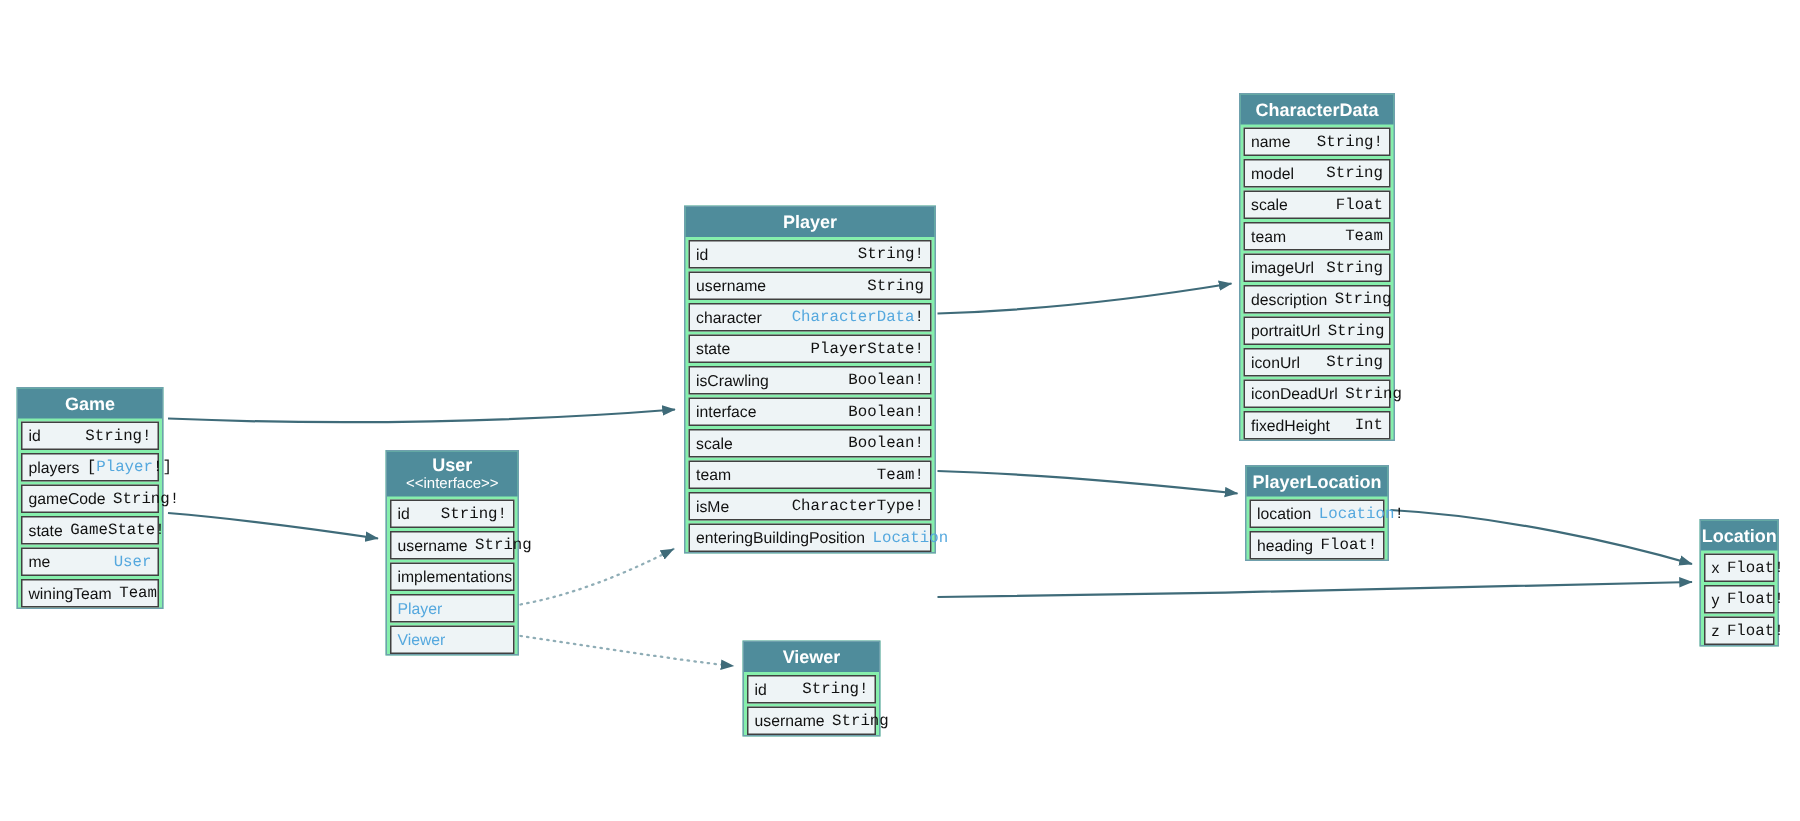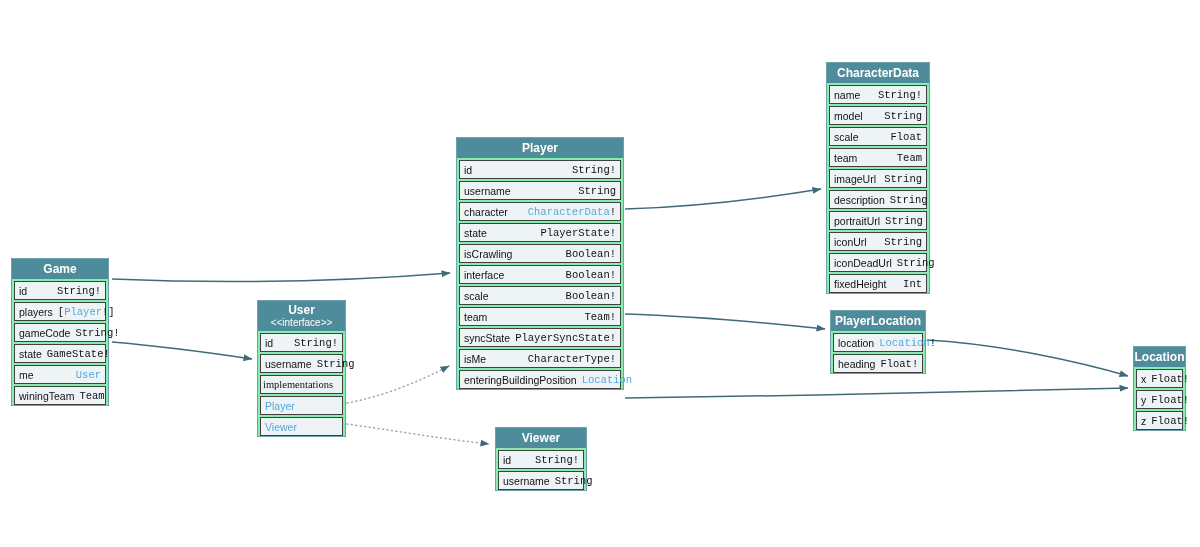--- a/index.html
+++ b/index.html
@@ -6,21 +6,21 @@
   body{font-family:"Liberation Sans",sans-serif;color:#111;}
   #canvas{position:relative;width:1200px;height:547px;background:#ffffff;overflow:hidden;}
   #edges{position:absolute;left:0;top:0;width:1200px;height:547px;}
   .entity{position:absolute;background:#86efac;border:1px solid #6fa0ad;box-sizing:border-box;padding-bottom:0;}
   .entity-header{background:#4f8c9b;color:#ffffff;display:flex;flex-direction:column;justify-content:center;align-items:center;height:20px;}
   .entity-header.tall{height:30px;}
   .entity-title{font-size:12px;font-weight:700;line-height:13px;white-space:nowrap;}
   .entity-subtitle{font-size:10px;line-height:11px;white-space:nowrap;}
   .entity-row{height:19px;margin:2px 2px 0 2px;background:#eef4f6;border:1px solid #404040;box-sizing:border-box;
               display:flex;justify-content:space-between;align-items:center;padding:0 4px;font-size:10.5px;}
-  .entity-row.section{justify-content:flex-end;font-family:Liberation Serif, serif;}
+  .entity-row.section{justify-content:flex-start;}
   .field-name{white-space:nowrap;margin-right:5px;}
   .field-type{white-space:nowrap;margin-left:auto;font-family:Liberation Mono, monospace;}
   .link{color:#55a8de;}
   .edge{fill:none;stroke:#3f6b79;stroke-width:1.5;}
   .edge.dotted{stroke:#8fadb6;stroke-dasharray:1 3.5;stroke-linecap:round;}
 </style>
 </head>
 <body>
 
 <div id="canvas">
@@ -121,24 +121,20 @@
       </div>
       <div class="entity-row">
         <span class="field-name">scale</span>
         <span class="field-type"><span>Boolean!</span></span>
       </div>
       <div class="entity-row">
         <span class="field-name">team</span>
         <span class="field-type"><span>Team!</span></span>
       </div>
       <div class="entity-row">
-        <span class="field-name">syncState</span>
-        <span class="field-type"><span>PlayerSyncState!</span></span>
-      </div>
-      <div class="entity-row">
         <span class="field-name">isMe</span>
         <span class="field-type"><span>CharacterType!</span></span>
       </div>
       <div class="entity-row">
         <span class="field-name">enteringBuildingPosition</span>
         <span class="field-type"><span class="link">Location</span></span>
       </div>
     </div>
     <div class="entity" style="left: 826px; top: 62px; width: 104px;">
       <div class="entity-header">

